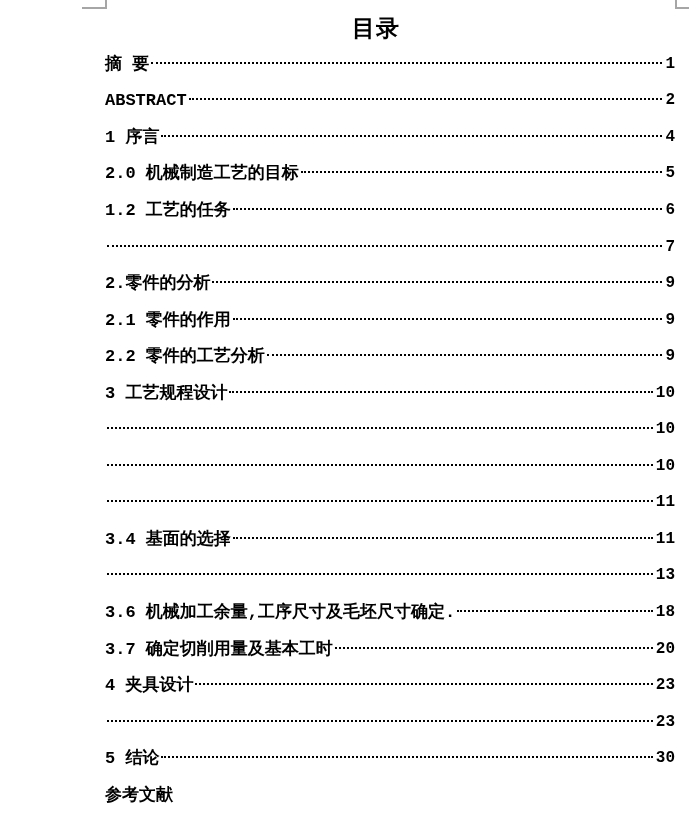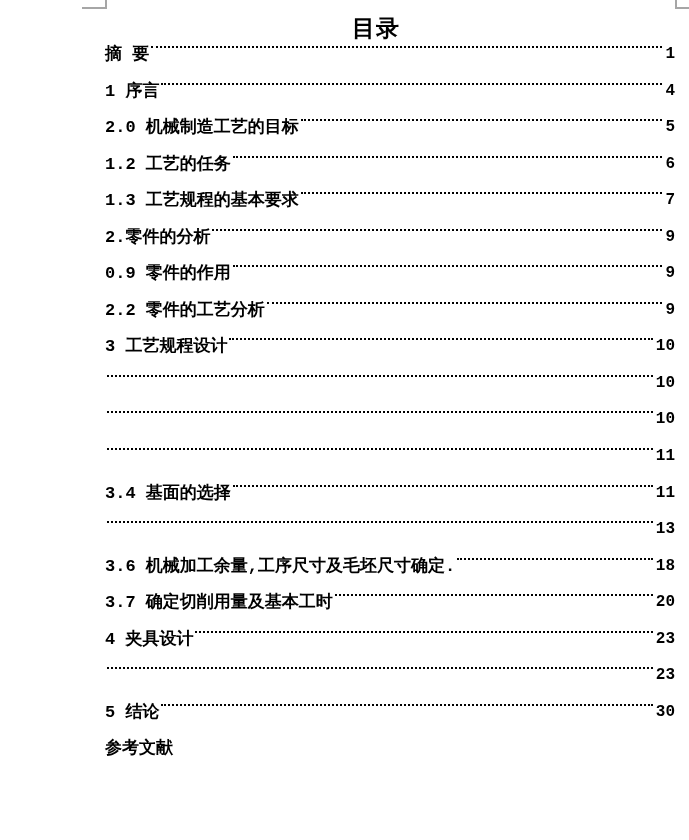--- a/index.html
+++ b/index.html
@@ -31,21 +31,21 @@
     font-size: 23px; line-height: 26px; font-weight: 700;
     font-family: "Liberation Sans", "DejaVu Sans", sans-serif;
     letter-spacing: 1px;
   }
   .toc {
     position: absolute; top: 46px; left: 105px; width: 570px;
   }
   .toc-line {
     height: 36.55px;
     display: flex;
-    align-items: flex-start;
+    align-items: center;
     font-size: 17px;
     line-height: 17px;
     font-weight: 700;
   }
   .toc-label { white-space: pre; flex: 0 0 auto; }
   .toc-leader {
     flex: 1 1 auto;
     min-width: 0;
     border-bottom: 2px dotted #000;
     margin: 0 3px 3px 2px;
@@ -59,53 +59,57 @@
   <div class="mark-tl"></div>
   <div class="mark-tr"></div>
   <h1 class="title">目录</h1>
   <div class="toc" id="toc">
   <div class="toc-line">
     <span class="toc-label">摘 要</span>
     <span class="toc-leader"></span>
     <span class="toc-page">1</span>
   </div>
 
+  <div class="toc-line">
+    <span class="toc-label">ABSTRACT</span>
+    <span class="toc-leader"></span>
+    <span class="toc-page">2</span>
+  </div>
 
   <div class="toc-line">
     <span class="toc-label">1 序言</span>
     <span class="toc-leader"></span>
     <span class="toc-page">4</span>
   </div>
 
   <div class="toc-line">
     <span class="toc-label">2.0 机械制造工艺的目标</span>
     <span class="toc-leader"></span>
     <span class="toc-page">5</span>
   </div>
 
   <div class="toc-line">
     <span class="toc-label">1.2 工艺的任务</span>
     <span class="toc-leader"></span>
     <span class="toc-page">6</span>
   </div>
 
   <div class="toc-line">
-    <span class="toc-label">1.3 工艺规程的基本要求</span>
     <span class="toc-leader"></span>
     <span class="toc-page">7</span>
   </div>
 
   <div class="toc-line">
     <span class="toc-label">2.零件的分析</span>
     <span class="toc-leader"></span>
     <span class="toc-page">9</span>
   </div>
 
   <div class="toc-line">
-    <span class="toc-label">0.9 零件的作用</span>
+    <span class="toc-label">2.1 零件的作用</span>
     <span class="toc-leader"></span>
     <span class="toc-page">9</span>
   </div>
 
   <div class="toc-line">
     <span class="toc-label">2.2 零件的工艺分析</span>
     <span class="toc-leader"></span>
     <span class="toc-page">9</span>
   </div>
 

